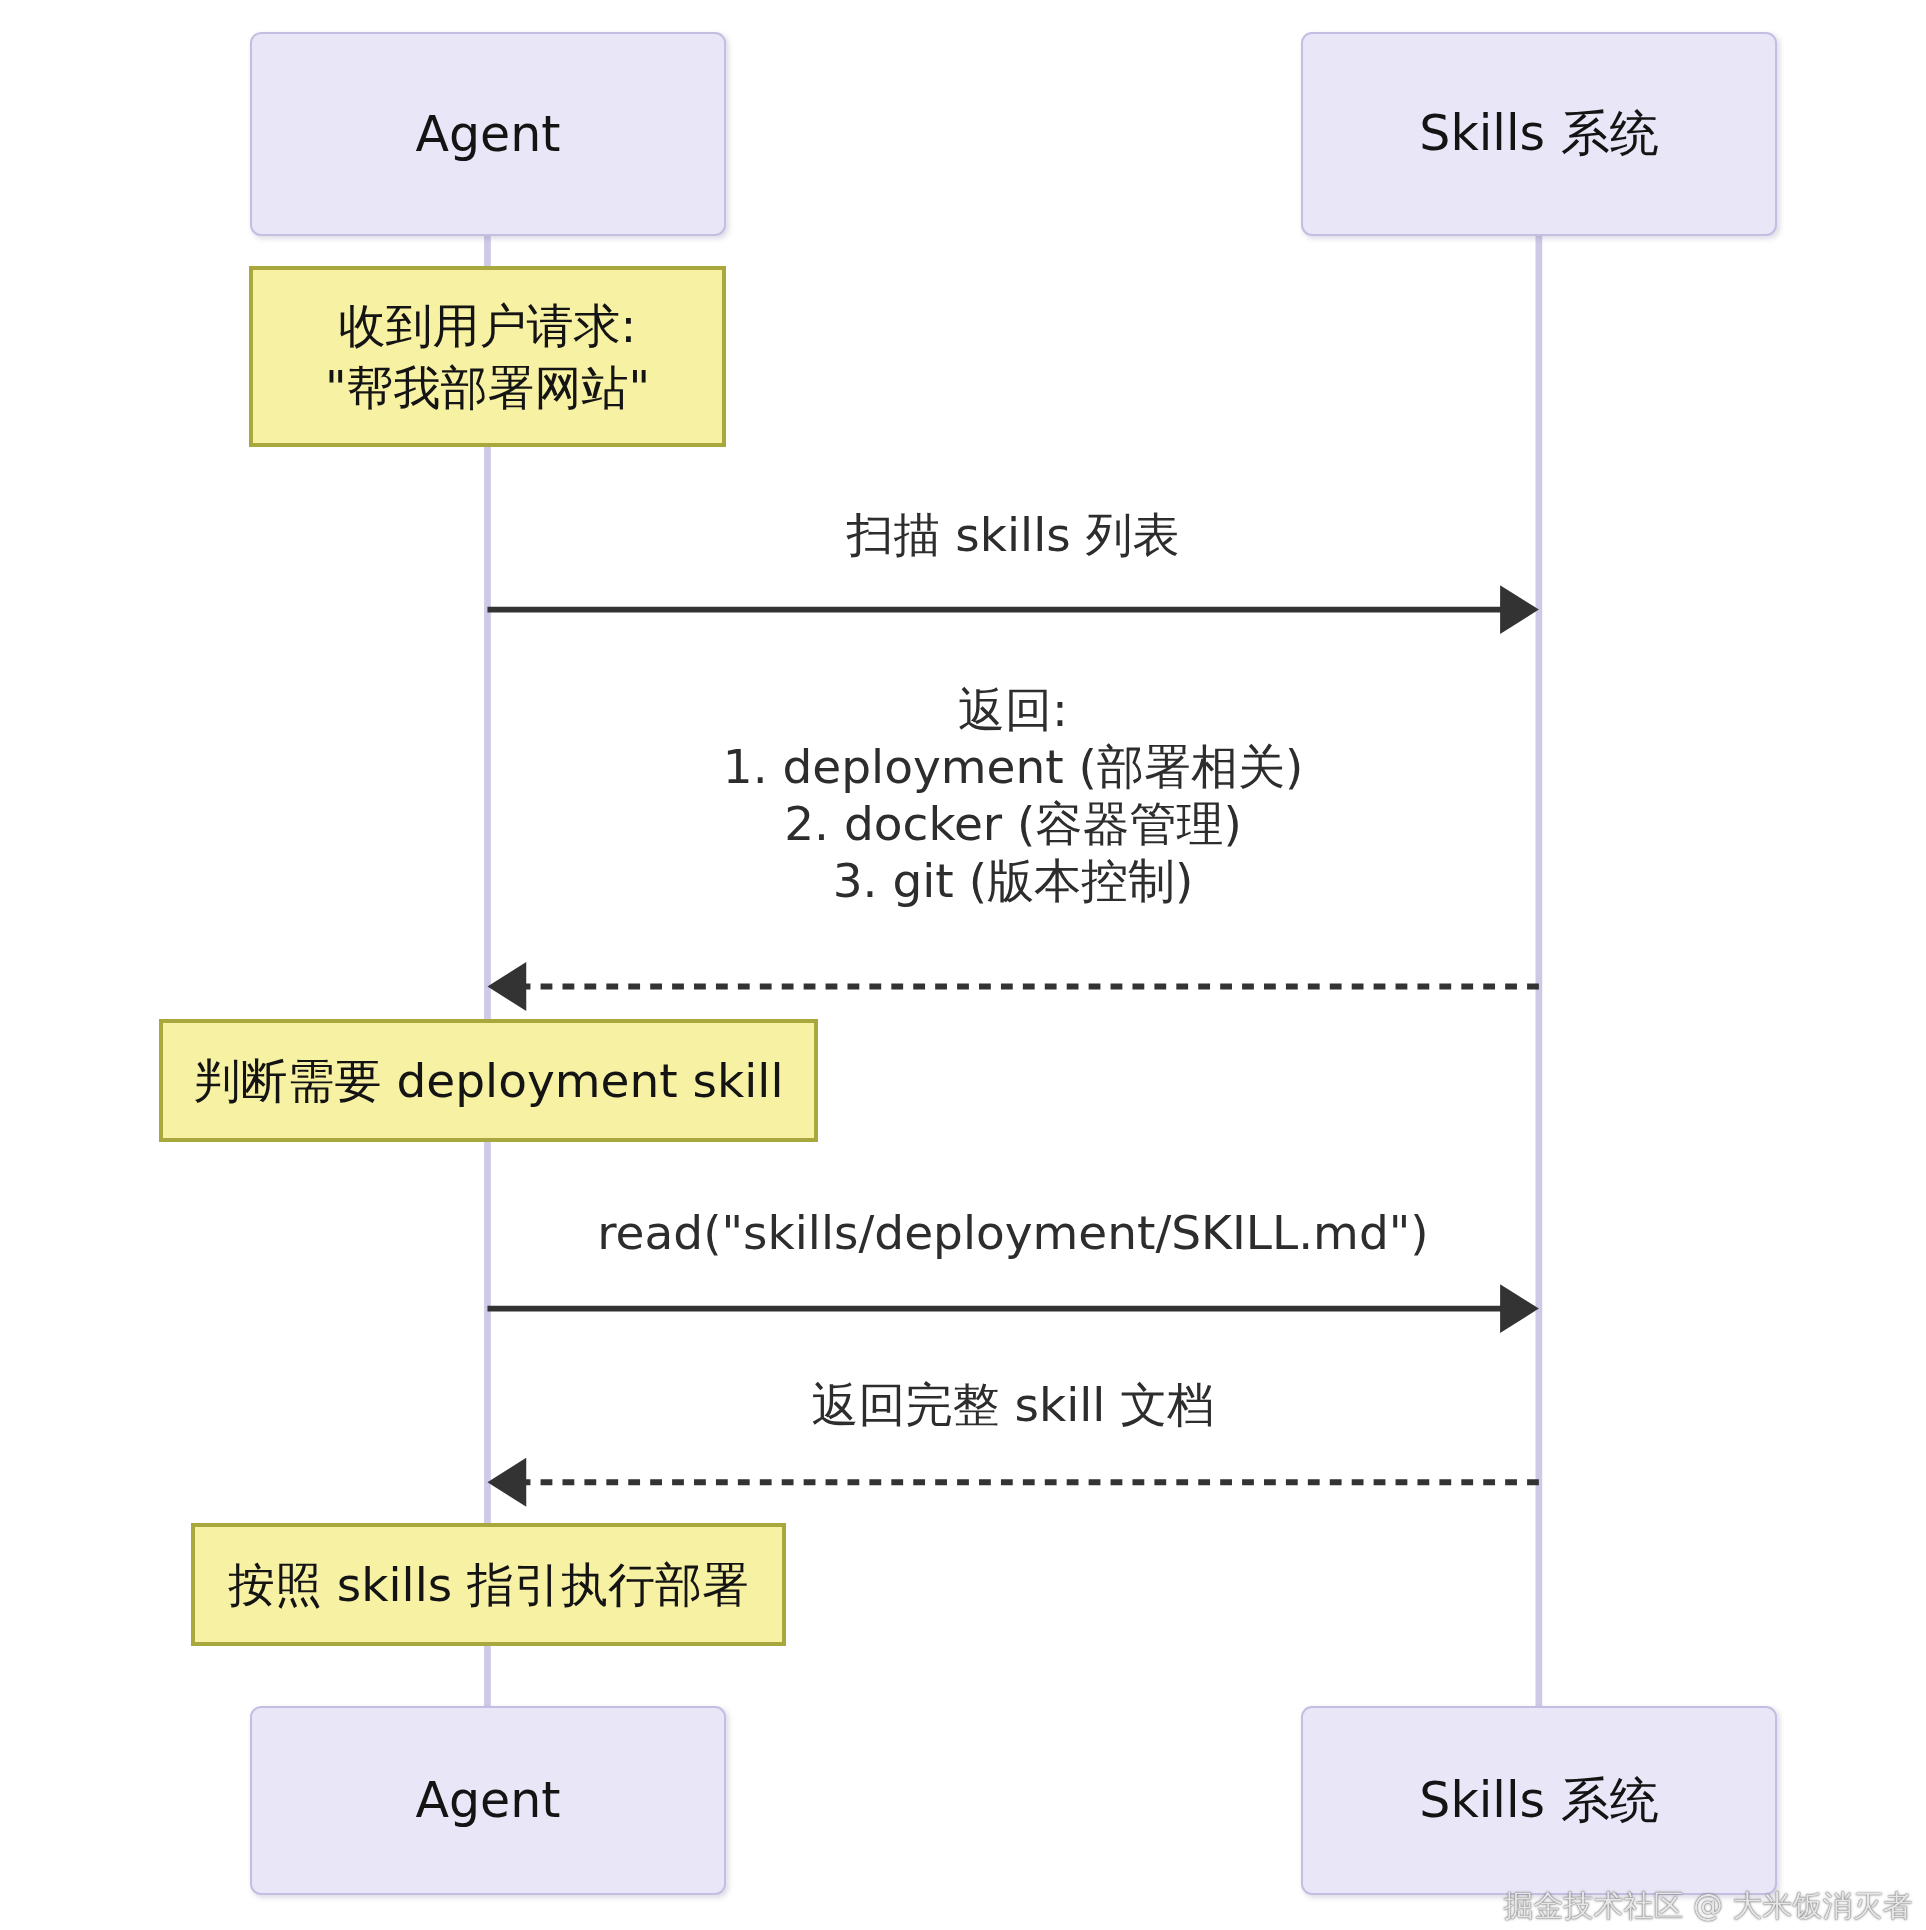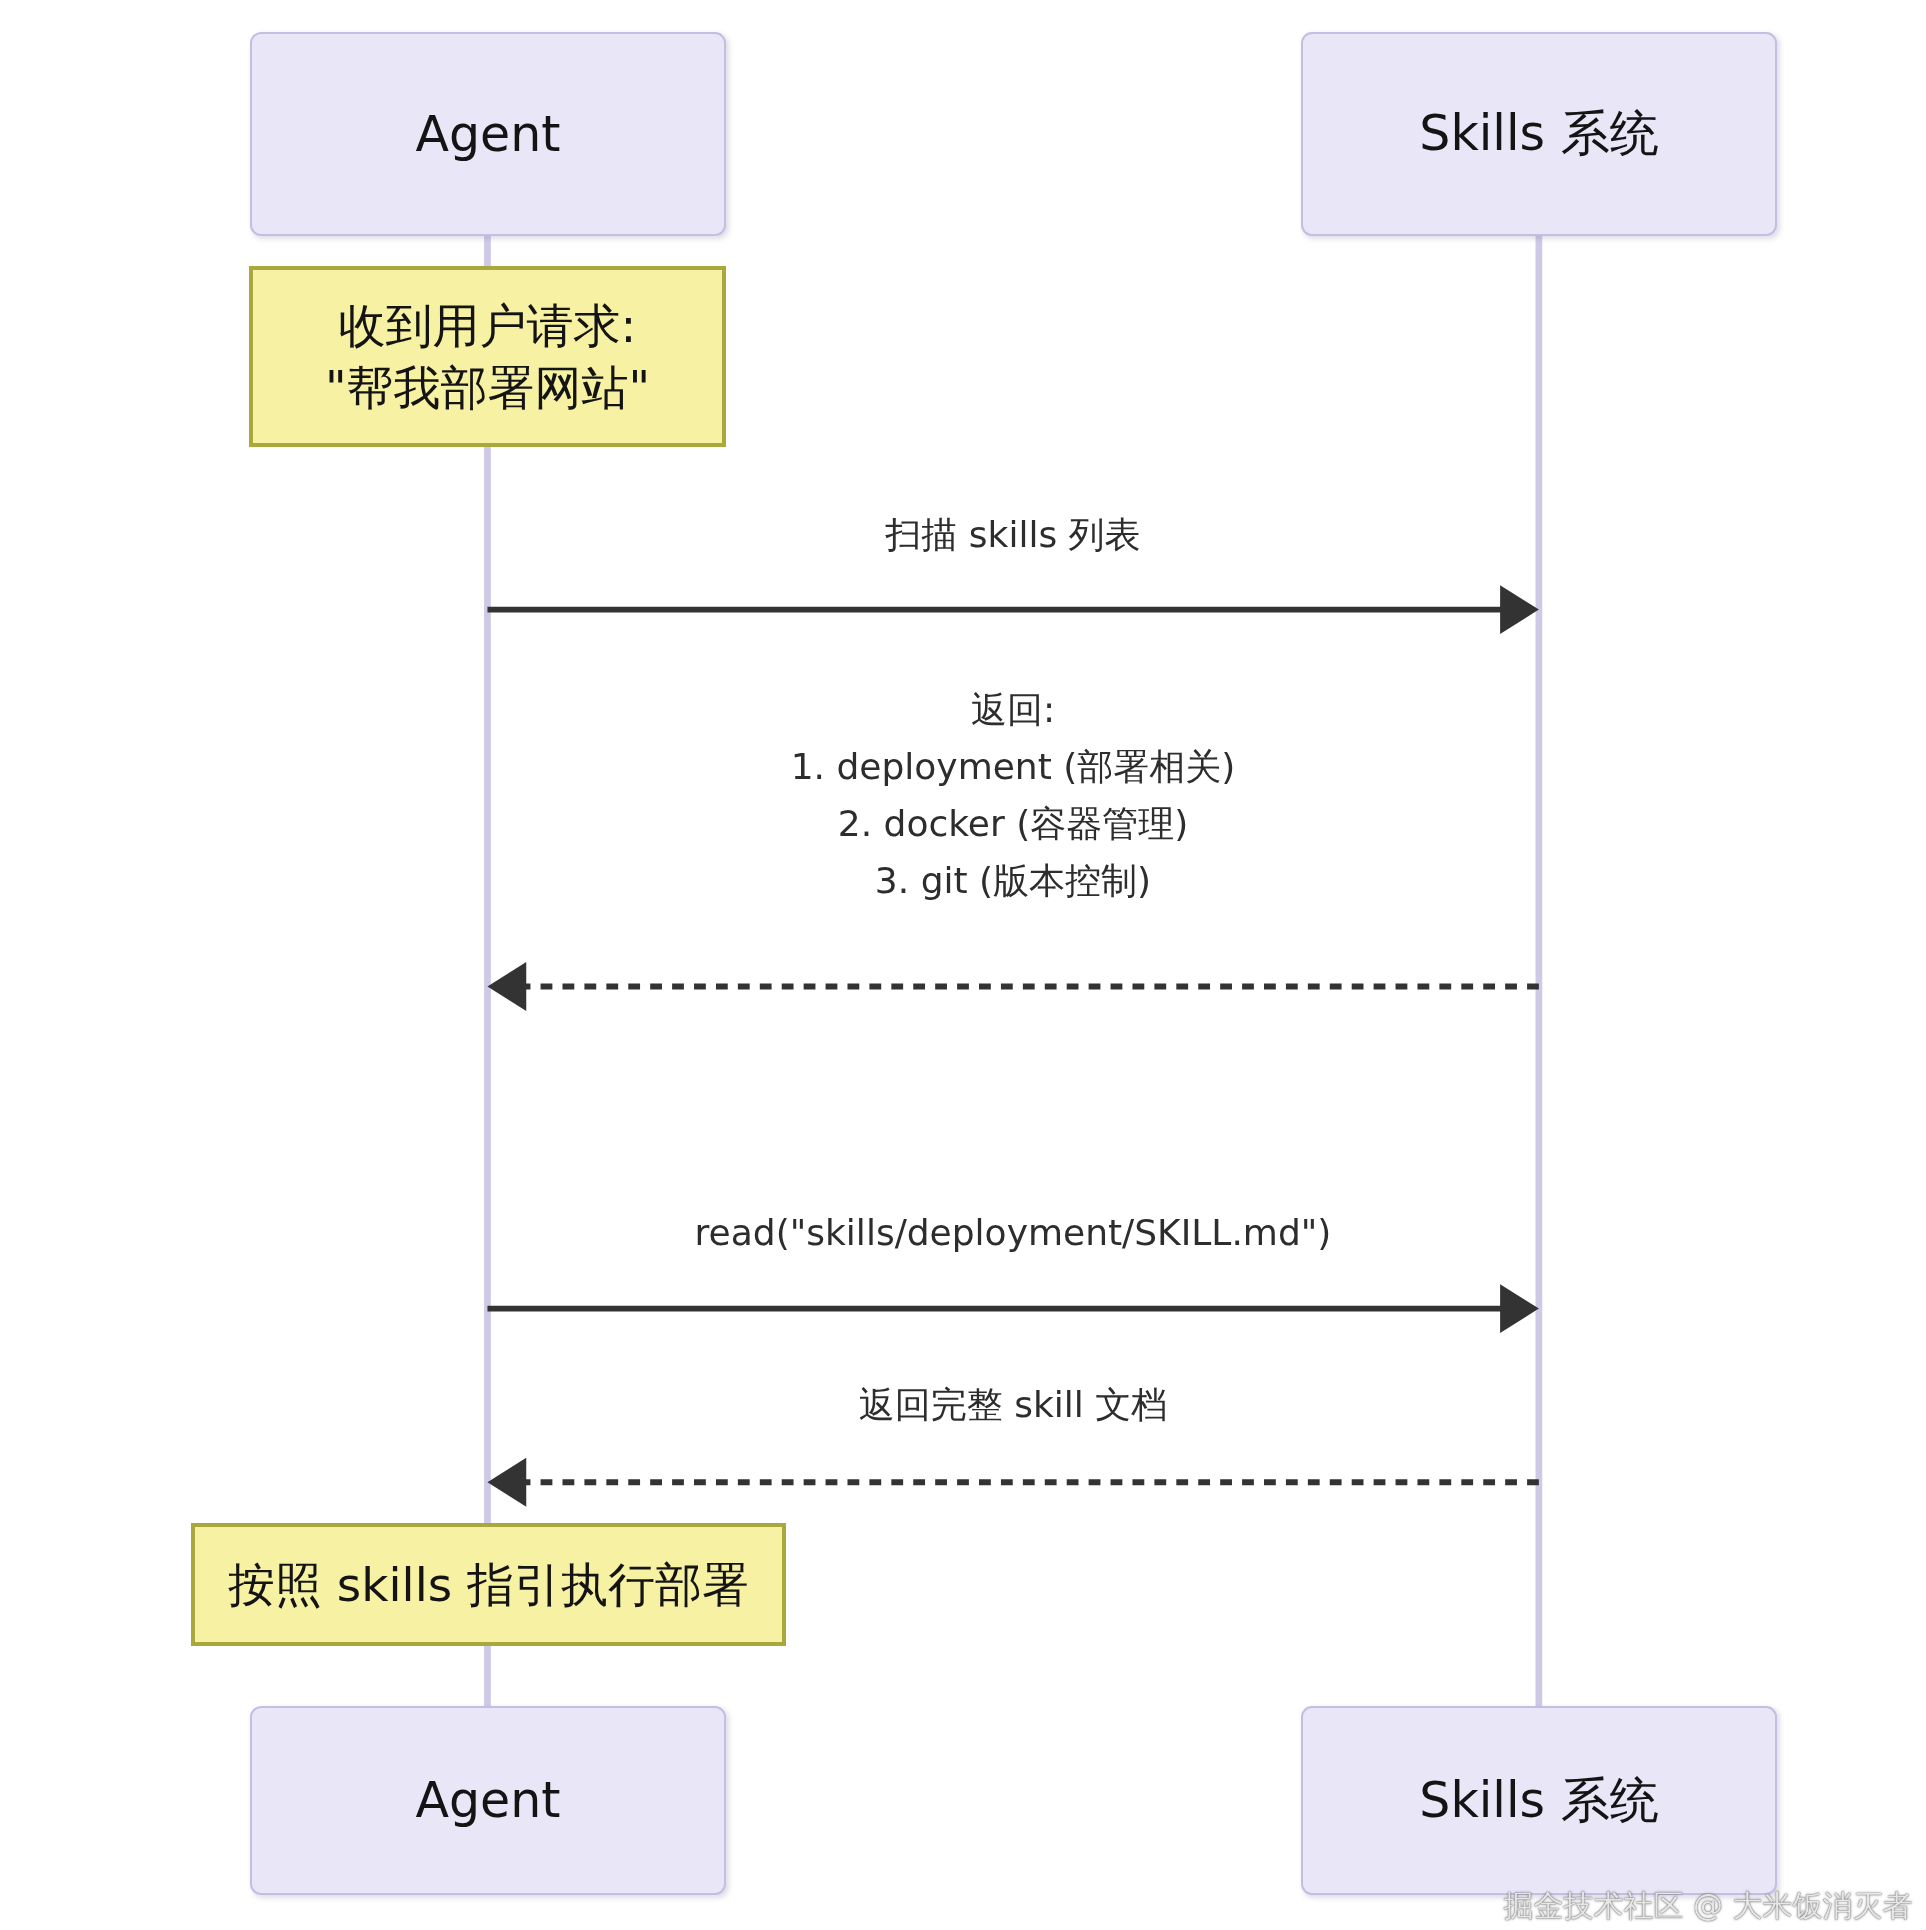--- a/index.html
+++ b/index.html
@@ -83,21 +83,21 @@
     white-space: nowrap;
   }
   .msg-label {
     position: absolute;
     left: 487px;
     width: 1052px;
     text-align: center;
   }
   .msg-label .msg-line-text {
     display: block;
-    font-size: 36px;
+    font-size: 47px;
     line-height: 57px;
     color: var(--message-text, #2d2d2d);
     white-space: nowrap;
   }
   #watermark {
     position: absolute;
     right: 13.5px;
     top: 1886px;
     font-size: 30px;
     color: var(--watermark-color, #e6e6e6);
@@ -143,20 +143,23 @@
     <span class="msg-line-text">扫描 skills 列表</span>
   </div>
 
   <div class="msg-label" style="top:681px;">
     <span class="msg-line-text">返回:</span>
     <span class="msg-line-text">1. deployment (部署相关)</span>
     <span class="msg-line-text">2. docker (容器管理)</span>
     <span class="msg-line-text">3. git (版本控制)</span>
   </div>
 
+  <div class="note" style="left:159px; top:1019px; width:659px; height:123px;">
+    <span class="note-line">判断需要 deployment skill</span>
+  </div>
 
   <div class="msg-label" style="top:1204px;">
     <span class="msg-line-text">read("skills/deployment/SKILL.md")</span>
   </div>
 
   <div class="msg-label" style="top:1376px;">
     <span class="msg-line-text">返回完整 skill 文档</span>
   </div>
 
   <div class="note" style="left:191px; top:1523px; width:595px; height:123px;">

